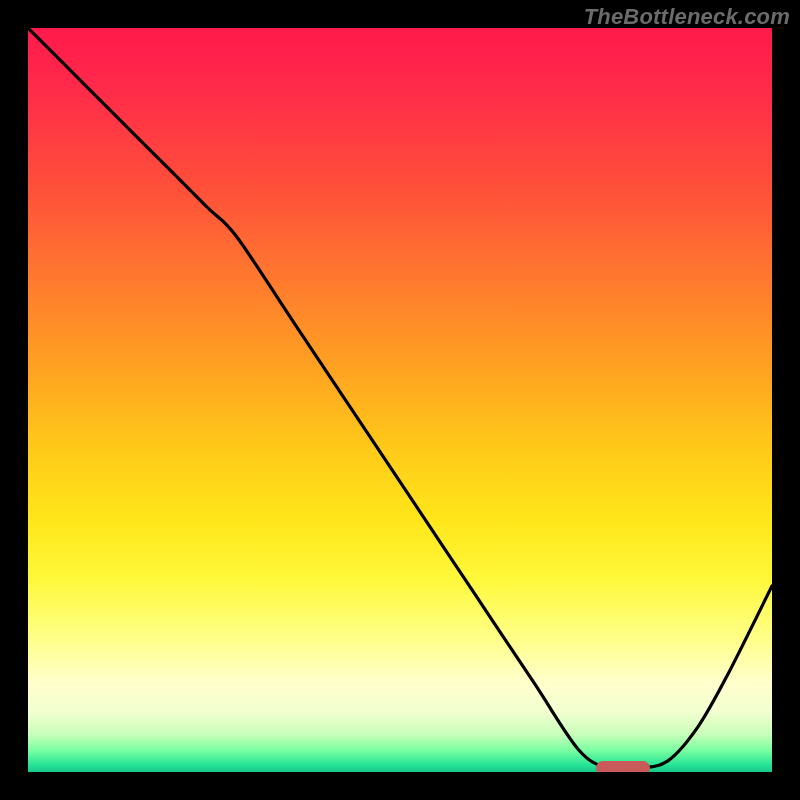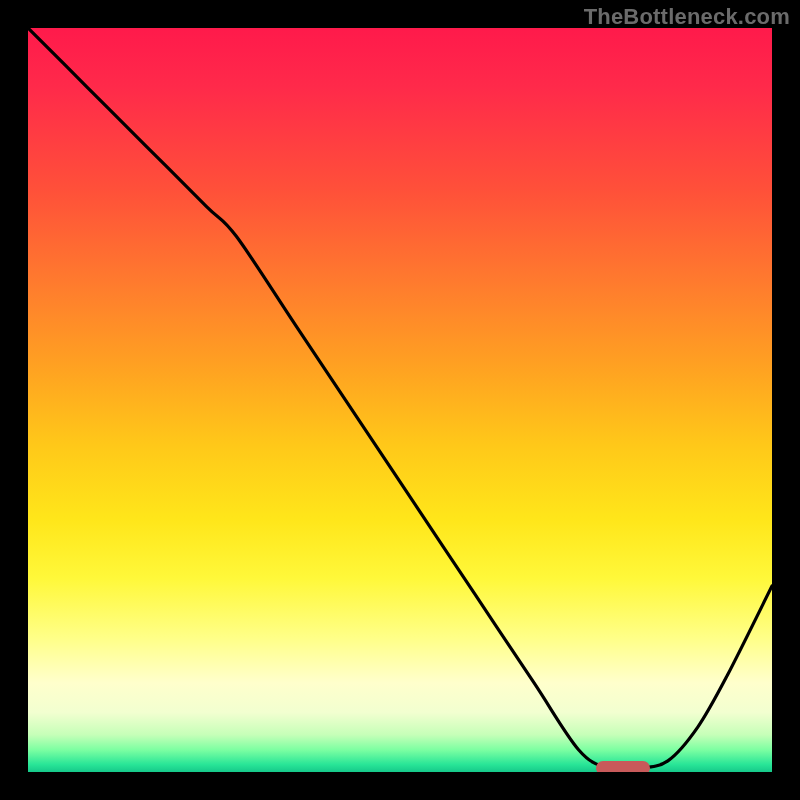--- a/index.html
+++ b/index.html
@@ -9,20 +9,21 @@
     height: 800px;
     background: #000;
     font-family: Arial, Helvetica, sans-serif;
     overflow: hidden;
   }
   .frame {
     position: absolute;
     left: 0; top: 0;
     width: 800px; height: 800px;
     background: #000;
+    font-style: italic;
   }
   .plot {
     position: absolute;
     left: 28px;
     top: 28px;
     width: 744px;
     height: 744px;
     overflow: hidden;
   }
   .gradient {

